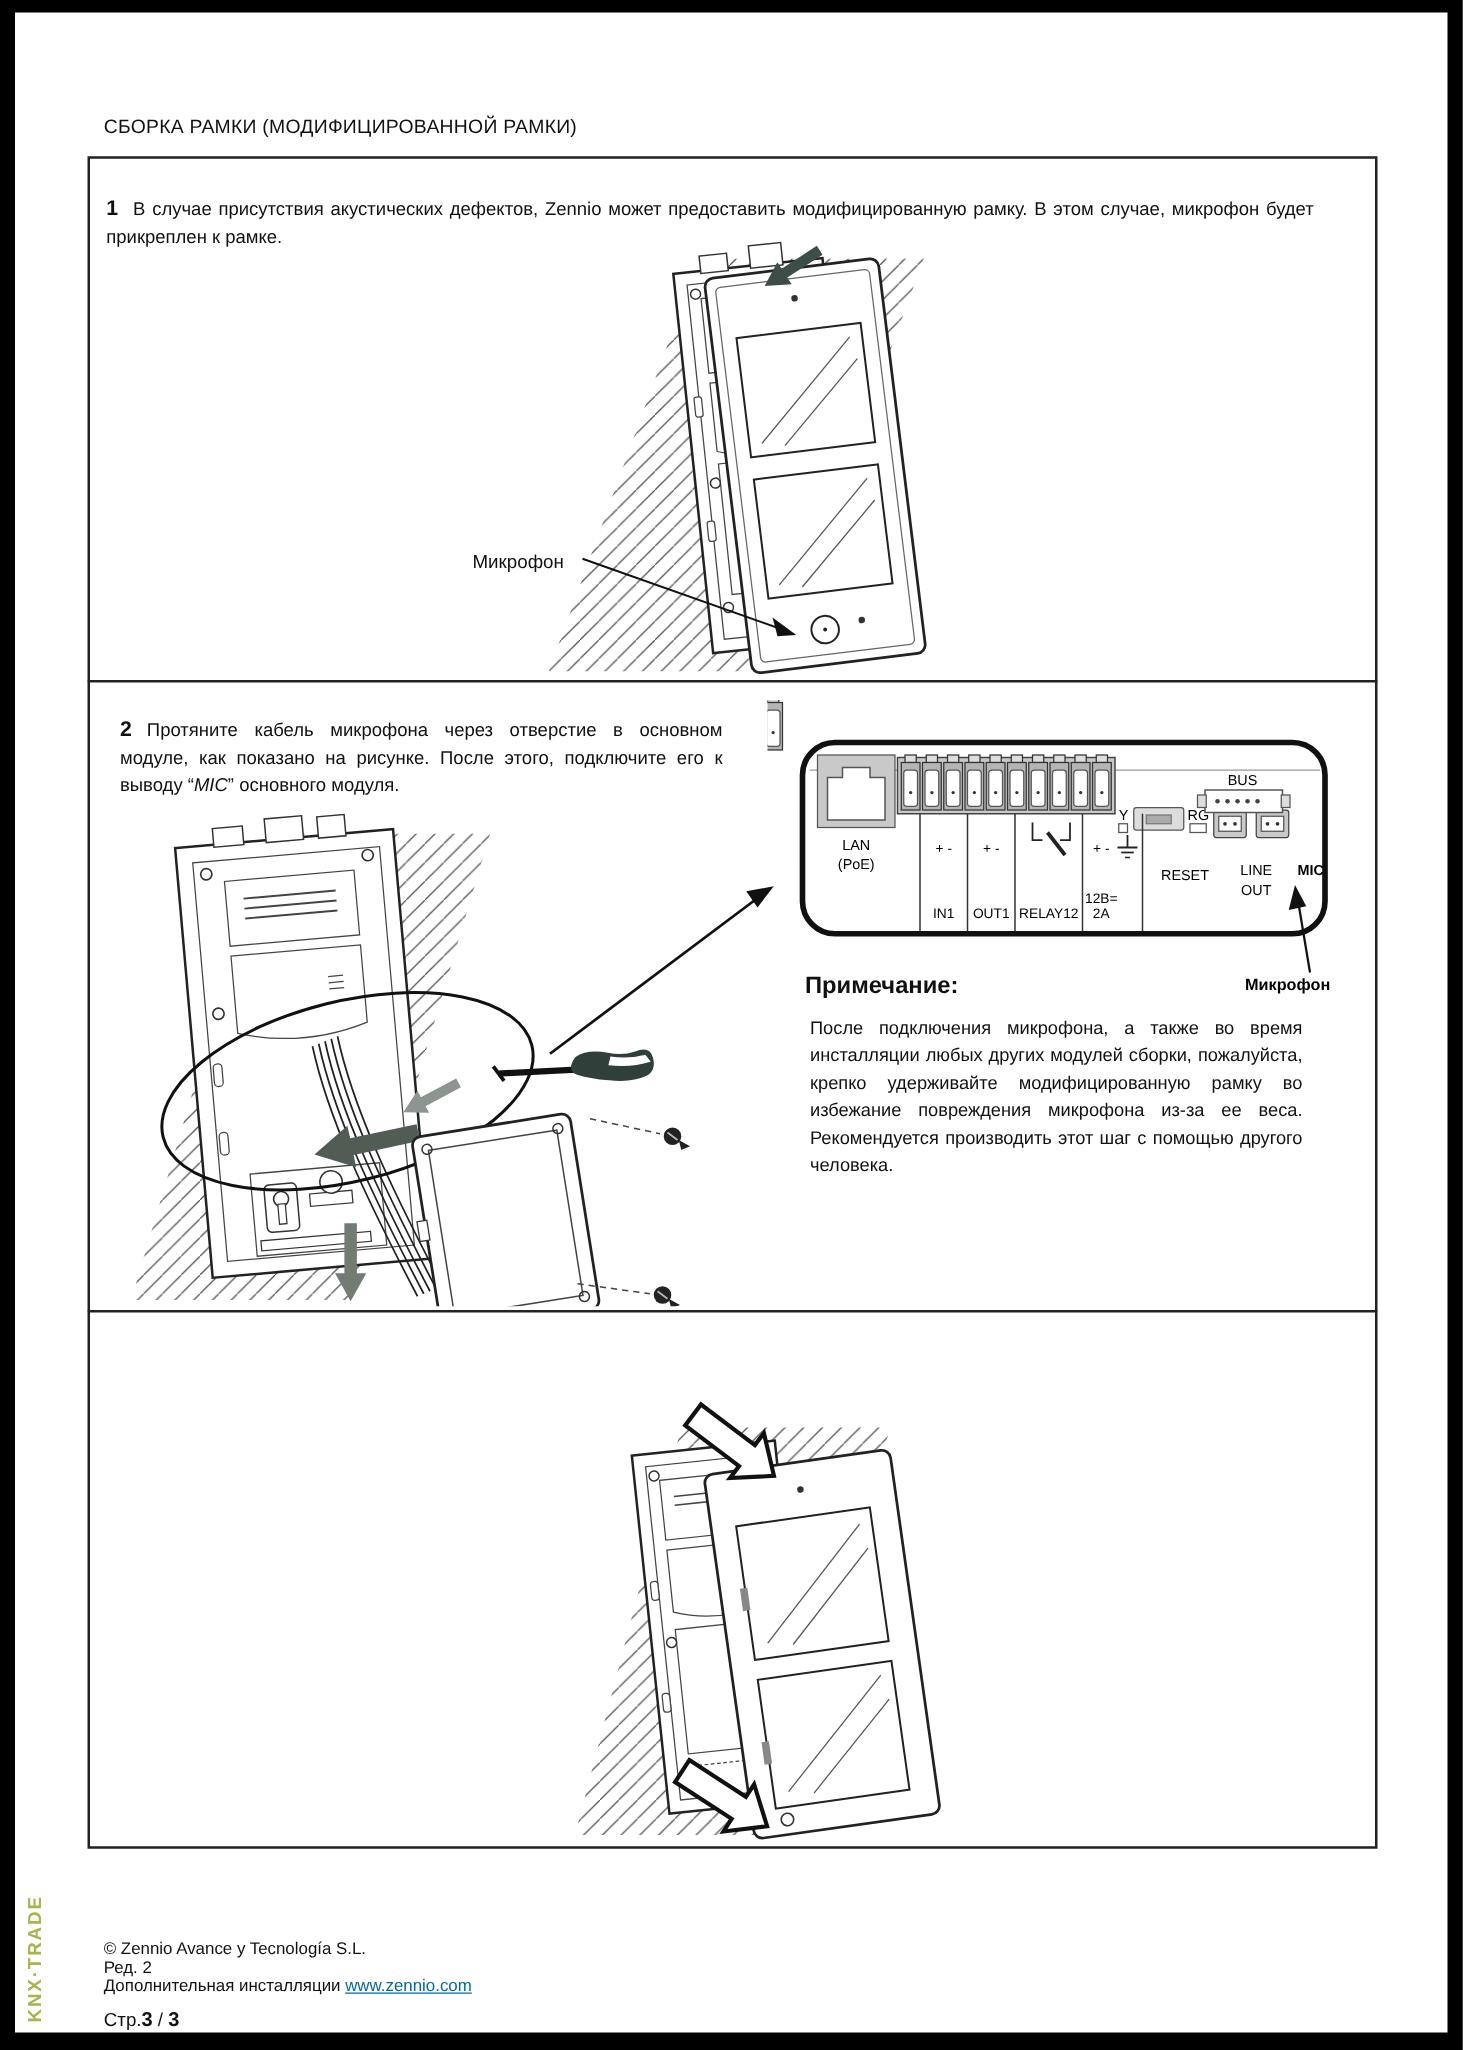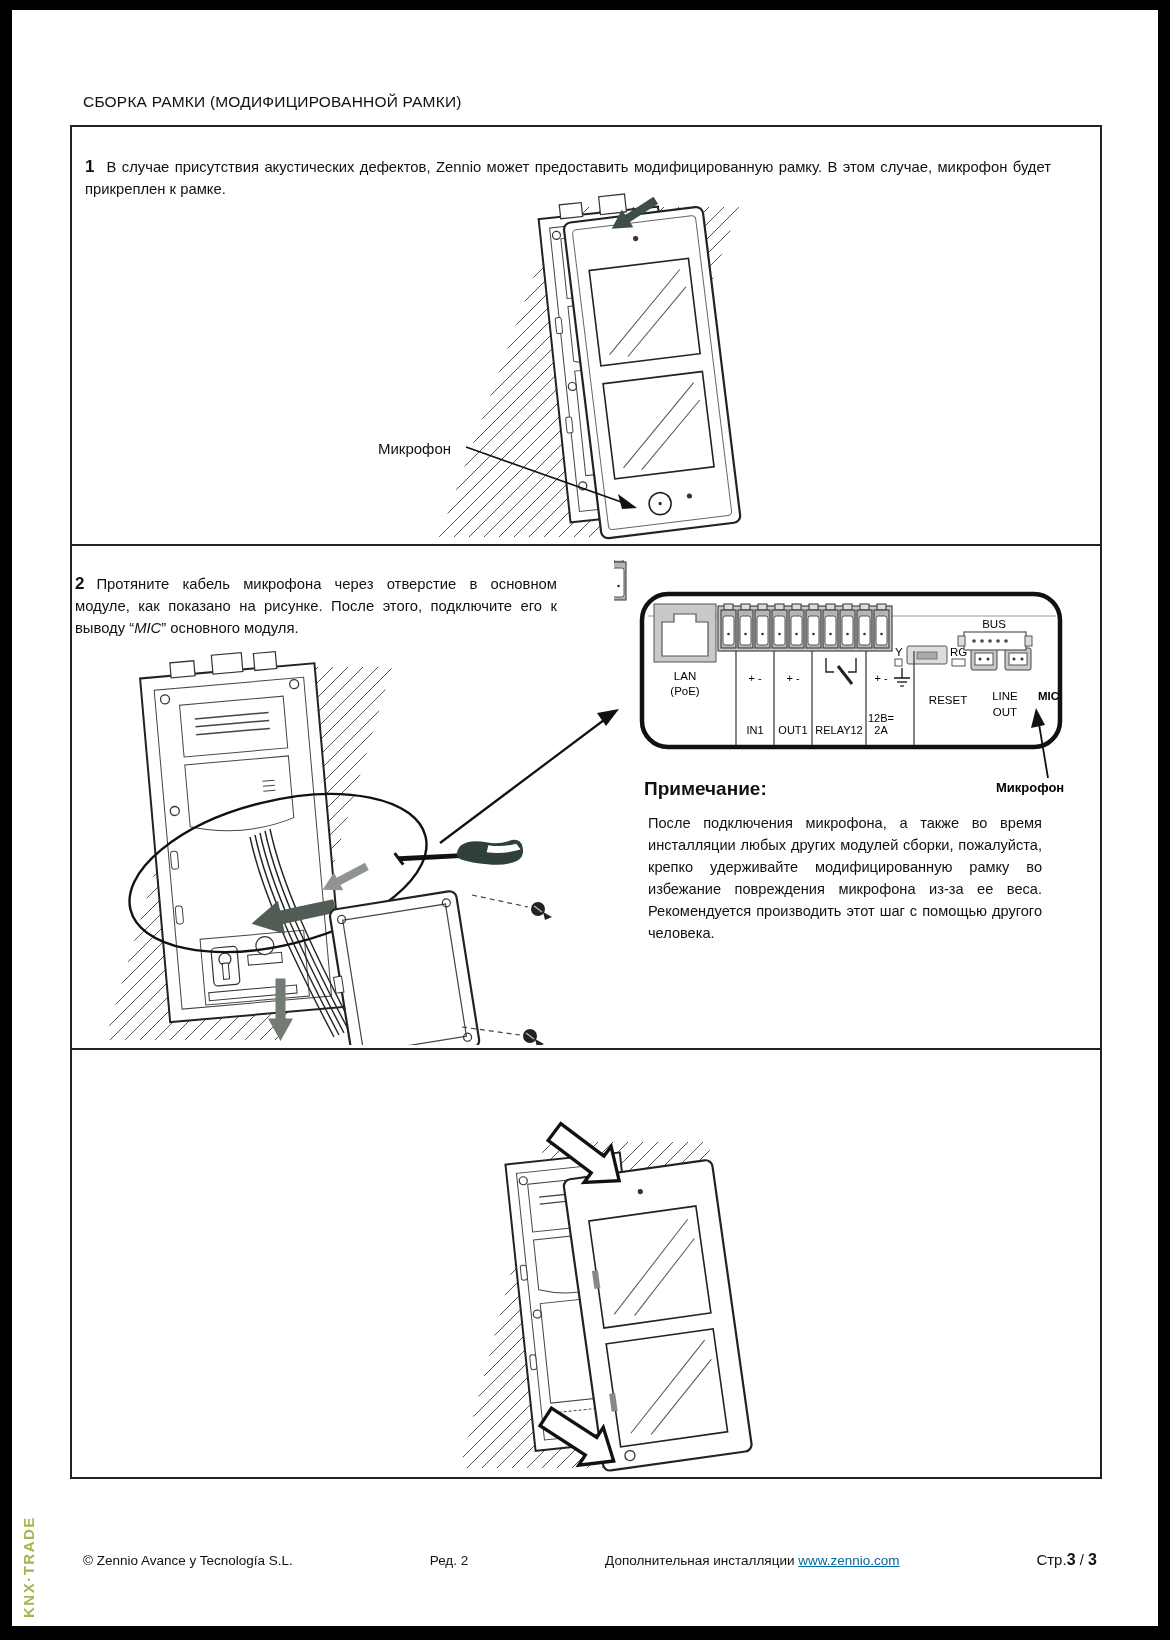--- a/index.html
+++ b/index.html
@@ -7,30 +7,30 @@
         font-family:"Liberation Sans","DejaVu Sans",sans-serif;color:#111;}
   .abs{position:absolute;}
   .title{left:71px;top:83px;font-size:15.5px;font-weight:normal;letter-spacing:.2px;}
   .box{position:absolute;left:58px;width:1032px;border:2px solid #222;background:#fff;box-sizing:border-box;}
   #box1{top:115px;height:421px;}
   #box2{top:534px;height:506px;}
   #box3{top:1038px;height:431px;}
   .steppar{font-size:14.8px;line-height:22px;text-align:justify;}
   .stepnum{font-weight:bold;font-size:17px;padding-right:12px;}
   #step1-text{left:13px;top:14px;width:966px;}
-  #step2-text{left:3px;top:12px;width:482px;}
+  #step2-text{left:24px;top:12px;width:482px;}
   #step3-text{left:13px;top:14px;width:966px;}
   .note{left:572px;top:232px;width:402px;}
   .note h4{margin:0 0 12px 0;font-size:19px;}
   .note p{margin:4px;font-size:14.6px;line-height:22px;text-align:justify;}
   .mic-italic{font-style:italic;}
   svg text{font-family:"Liberation Sans","DejaVu Sans",sans-serif;}
-  .footer{left:71px;top:1541px;width:1014px;display:flex;justify-content:space-between;align-items:baseline;font-size:13.5px;color:#111;}
+  .footer{left:71px;top:1541px;width:1014px;display:flex;justify-content:space-between;align-items:baseline;font-size:13.5px;color:#111;flex-direction:column;}
   .footer a{color:#0369a1;text-decoration:underline;}
-  .pageno{font-size:15px;}
+  .pageno{font-size:15px;margin-top:12px;}
   .pageno b{font-size:16px;}
   .watermark{left:8px;top:1608px;transform:rotate(-90deg);transform-origin:0 0;
              font-size:15px;letter-spacing:1.5px;color:#a9b44f;font-weight:bold;}
 </style>
 </head>
 <body>
 
 <div class="page">
 
   <div class="abs title">СБОРКА РАМКИ (МОДИФИЦИРОВАННОЙ РАМКИ)</div>

